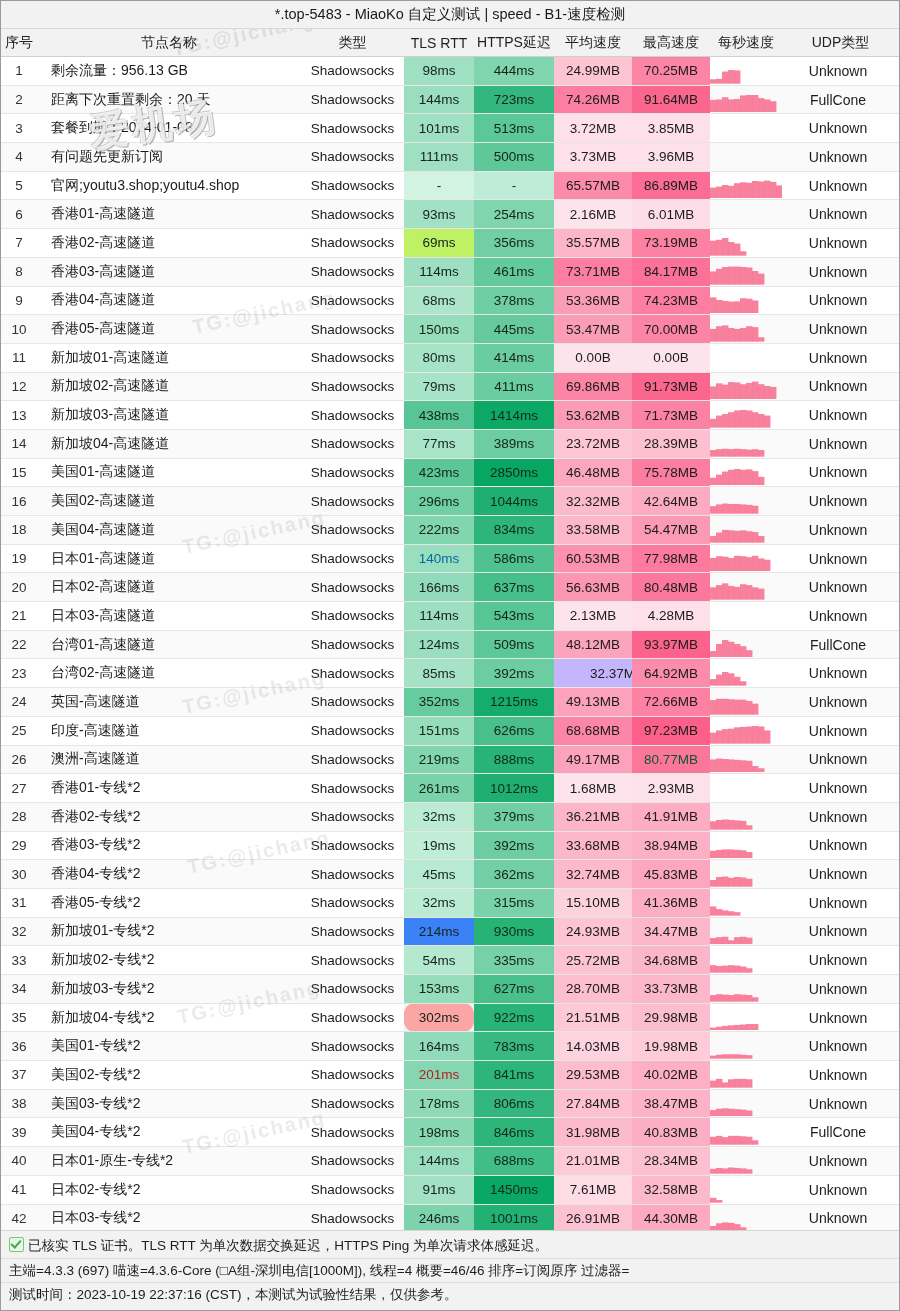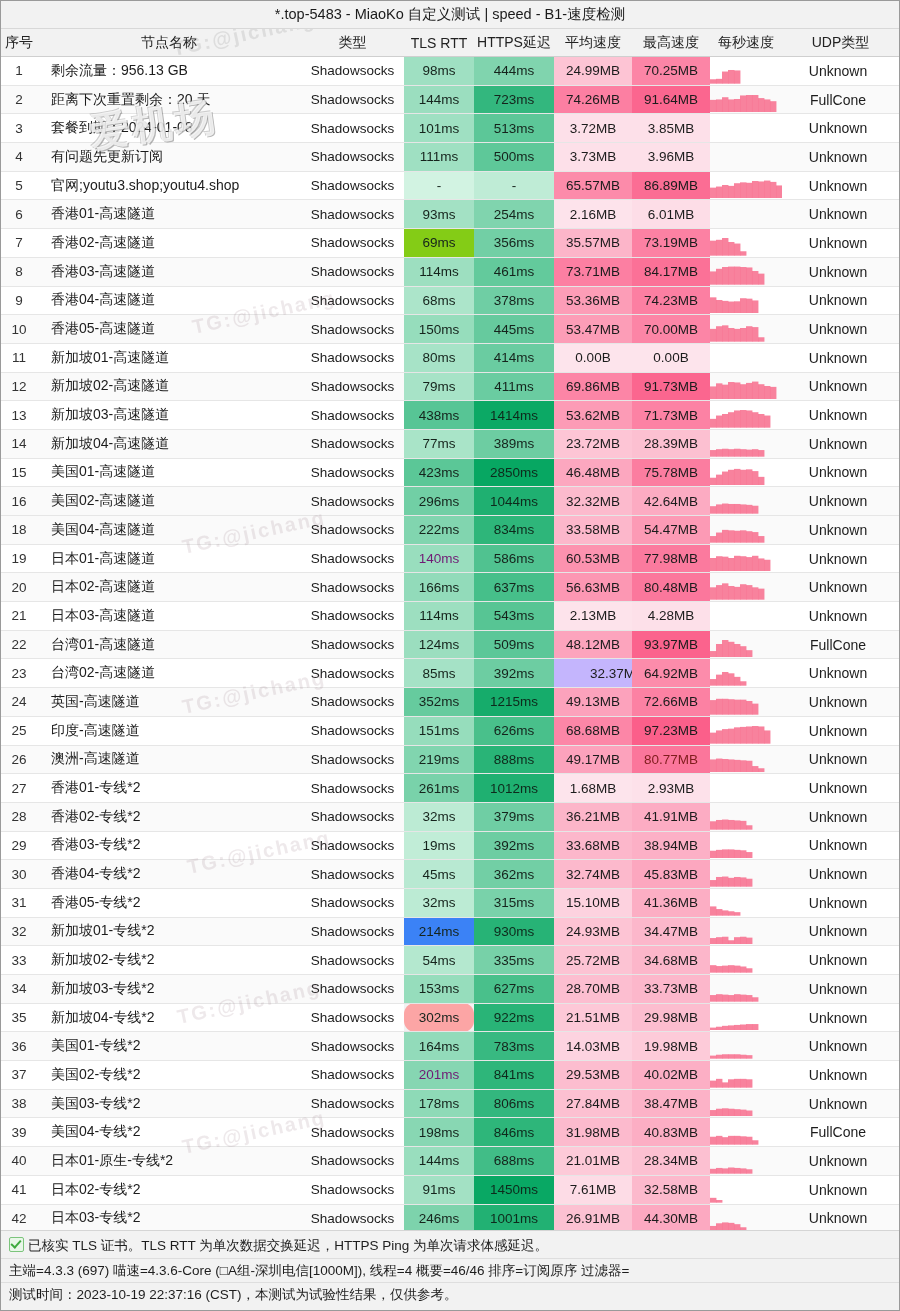--- a/index.html
+++ b/index.html
@@ -235,21 +235,21 @@
             <div class="sparkwrap">
               <svg viewBox="0 0 100 100" preserveAspectRatio="none"></svg>
             </div>
           </td>
           <td class="udp plain">Unknown</td>
         </tr>
         <tr class="odd">
           <td class="idx plain">7</td>
           <td class="name plain">香港02-高速隧道</td>
           <td class="type plain">Shadowsocks</td>
-          <td class="num" style="background: #84cc16; color: rgb(21, 35, 28); margin-top: 8px;">69ms</td>
+          <td class="num" style="background: #bef264; color: rgb(21, 35, 28); margin-top: 8px;">69ms</td>
           <td class="num" style="background: rgb(114, 207, 165); color: rgb(21, 35, 28);">356ms</td>
           <td class="num" style="background: rgb(252, 181, 201); color: rgb(28, 28, 28);">35.57MB</td>
           <td class="num" style="background: rgb(252, 129, 163); color: rgb(28, 28, 28);">73.19MB</td>
           <td class="spark plain">
             <div class="sparkwrap">
               <svg viewBox="0 0 100 100" preserveAspectRatio="none">
                 <rect x="0.00" y="41.52" width="8.93" height="58.48" fill="#f7718f" opacity="0.88"></rect>
                 <rect x="8.33" y="38.08" width="8.93" height="61.92" fill="#f7718f" opacity="0.88"></rect>
                 <rect x="16.67" y="31.20" width="8.93" height="68.80" fill="#f7718f" opacity="0.88"></rect>
                 <rect x="25.00" y="46.68" width="8.93" height="53.32" fill="#f7718f" opacity="0.88"></rect>
@@ -498,21 +498,21 @@
                 <rect x="66.67" y="74.20" width="8.93" height="25.80" fill="#f7718f" opacity="0.88"></rect>
               </svg>
             </div>
           </td>
           <td class="udp plain">Unknown</td>
         </tr>
         <tr class="odd">
           <td class="idx plain">19</td>
           <td class="name plain">日本01-高速隧道</td>
           <td class="type plain">Shadowsocks</td>
-          <td class="num" style="background: rgb(153, 222, 190); color: #701a75;">140ms</td>
+          <td class="num" style="background: rgb(153, 222, 190); color: #0369a1;">140ms</td>
           <td class="num" style="background: rgb(80, 194, 144); color: rgb(21, 35, 28);">586ms</td>
           <td class="num" style="background: rgb(252, 146, 175); color: rgb(28, 28, 28);">60.53MB</td>
           <td class="num" style="background: rgb(251, 122, 158); color: rgb(28, 28, 28);">77.98MB</td>
           <td class="spark plain">
             <div class="sparkwrap">
               <svg viewBox="0 0 100 100" preserveAspectRatio="none">
                 <rect x="0.00" y="46.68" width="8.93" height="53.32" fill="#f7718f" opacity="0.88"></rect>
                 <rect x="8.33" y="39.80" width="8.93" height="60.20" fill="#f7718f" opacity="0.88"></rect>
                 <rect x="16.67" y="41.52" width="8.93" height="58.48" fill="#f7718f" opacity="0.88"></rect>
                 <rect x="25.00" y="46.68" width="8.93" height="53.32" fill="#f7718f" opacity="0.88"></rect>
@@ -662,21 +662,21 @@
           </td>
           <td class="udp plain">Unknown</td>
         </tr>
         <tr class="even">
           <td class="idx plain">26</td>
           <td class="name plain">澳洲-高速隧道</td>
           <td class="type plain">Shadowsocks</td>
           <td class="num" style="background: rgb(129, 213, 175); color: rgb(21, 35, 28);">219ms</td>
           <td class="num" style="background: rgb(41, 180, 119); color: rgb(14, 42, 28);">888ms</td>
           <td class="num" style="background: rgb(252, 162, 188); color: rgb(28, 28, 28);">49.17MB</td>
-          <td class="num" style="background: rgb(251, 118, 155); color: #7f1d1d; margin-top: 44px;">80.77MB</td>
+          <td class="num" style="background: rgb(251, 118, 155); color: #14532d; margin-top: 44px;">80.77MB</td>
           <td class="spark plain">
             <div class="sparkwrap">
               <svg viewBox="0 0 100 100" preserveAspectRatio="none">
                 <rect x="0.00" y="48.40" width="8.93" height="51.60" fill="#f7718f" opacity="0.88"></rect>
                 <rect x="8.33" y="44.96" width="8.93" height="55.04" fill="#f7718f" opacity="0.88"></rect>
                 <rect x="16.67" y="46.68" width="8.93" height="53.32" fill="#f7718f" opacity="0.88"></rect>
                 <rect x="25.00" y="48.40" width="8.93" height="51.60" fill="#f7718f" opacity="0.88"></rect>
                 <rect x="33.33" y="50.12" width="8.93" height="49.88" fill="#f7718f" opacity="0.88"></rect>
                 <rect x="41.67" y="51.84" width="8.93" height="48.16" fill="#f7718f" opacity="0.88"></rect>
                 <rect x="50.00" y="53.56" width="8.93" height="46.44" fill="#f7718f" opacity="0.88"></rect>
@@ -906,21 +906,21 @@
                 <rect x="50.00" y="86.24" width="8.93" height="13.76" fill="#f7718f" opacity="0.88"></rect>
               </svg>
             </div>
           </td>
           <td class="udp plain">Unknown</td>
         </tr>
         <tr class="odd">
           <td class="idx plain">37</td>
           <td class="name plain">美国02-专线*2</td>
           <td class="type plain">Shadowsocks</td>
-          <td class="num" style="background: rgb(134, 214, 178); color: #701a75;">201ms</td>
+          <td class="num" style="background: rgb(134, 214, 178); color: #b91c1c;">201ms</td>
           <td class="num" style="background: rgb(46, 182, 122); color: rgb(14, 42, 28);">841ms</td>
           <td class="num" style="background: rgb(252, 189, 207); color: rgb(28, 28, 28);">29.53MB</td>
           <td class="num" style="background: rgb(252, 175, 197); color: rgb(28, 28, 28);">40.02MB</td>
           <td class="spark plain">
             <div class="sparkwrap">
               <svg viewBox="0 0 100 100" preserveAspectRatio="none">
                 <rect x="0.00" y="72.48" width="8.93" height="27.52" fill="#f7718f" opacity="0.88"></rect>
                 <rect x="8.33" y="65.60" width="8.93" height="34.40" fill="#f7718f" opacity="0.88"></rect>
                 <rect x="16.67" y="79.36" width="8.93" height="20.64" fill="#f7718f" opacity="0.88"></rect>
                 <rect x="25.00" y="67.32" width="8.93" height="32.68" fill="#f7718f" opacity="0.88"></rect>

